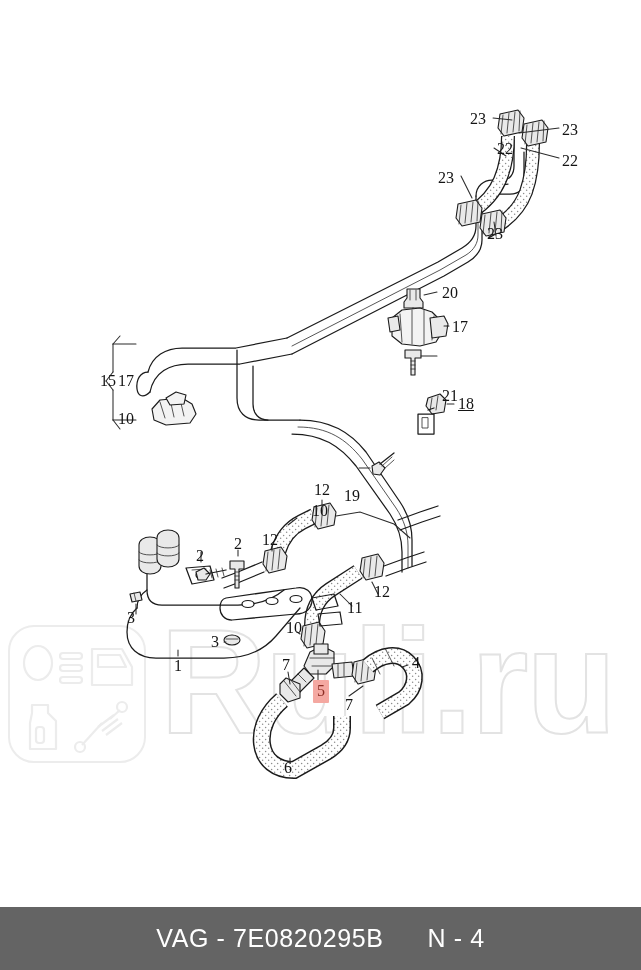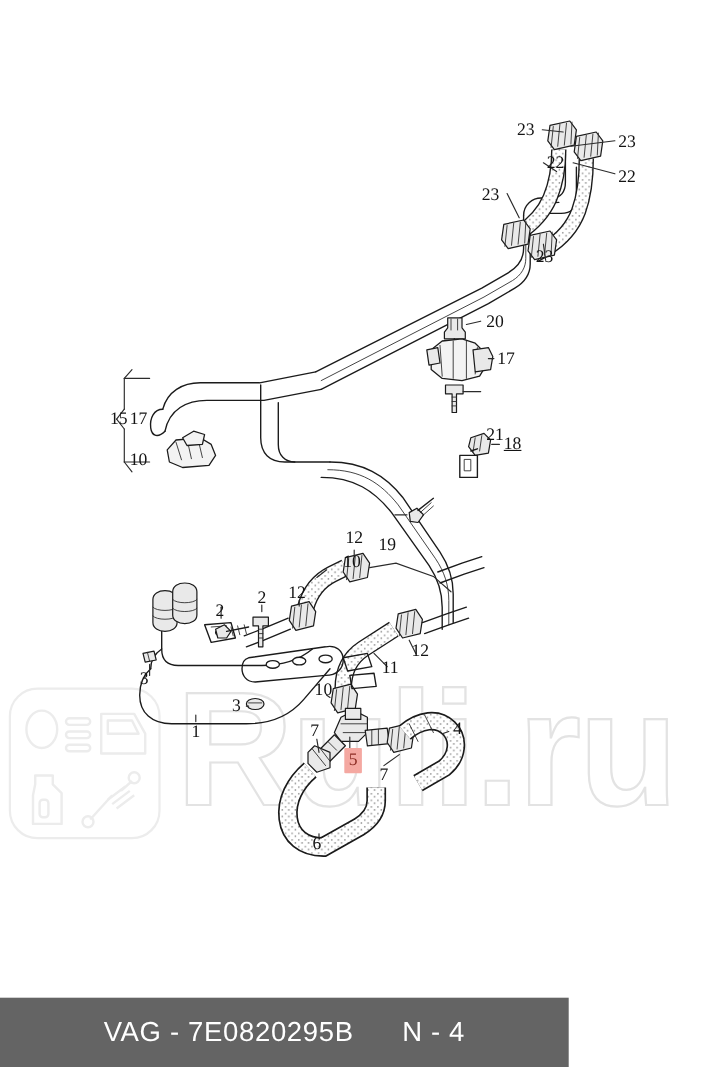--- a/index.html
+++ b/index.html
@@ -108,21 +108,21 @@
     color: #8c2d24;
     padding: 3px 4px 4px 4px;
     border-radius: 1px;
   }
 
   
   #footer {
     position: absolute;
     left: 0;
     top: 907px;
-    width: 517px;
+    width: 641px;
     height: 63px;
     background: #646464;
     display: flex;
     align-items: center;
     justify-content: center;
     gap: 44px;
   }
   #footer .ftxt {
     font-family: "Liberation Sans", sans-serif;
     font-size: 25px;

